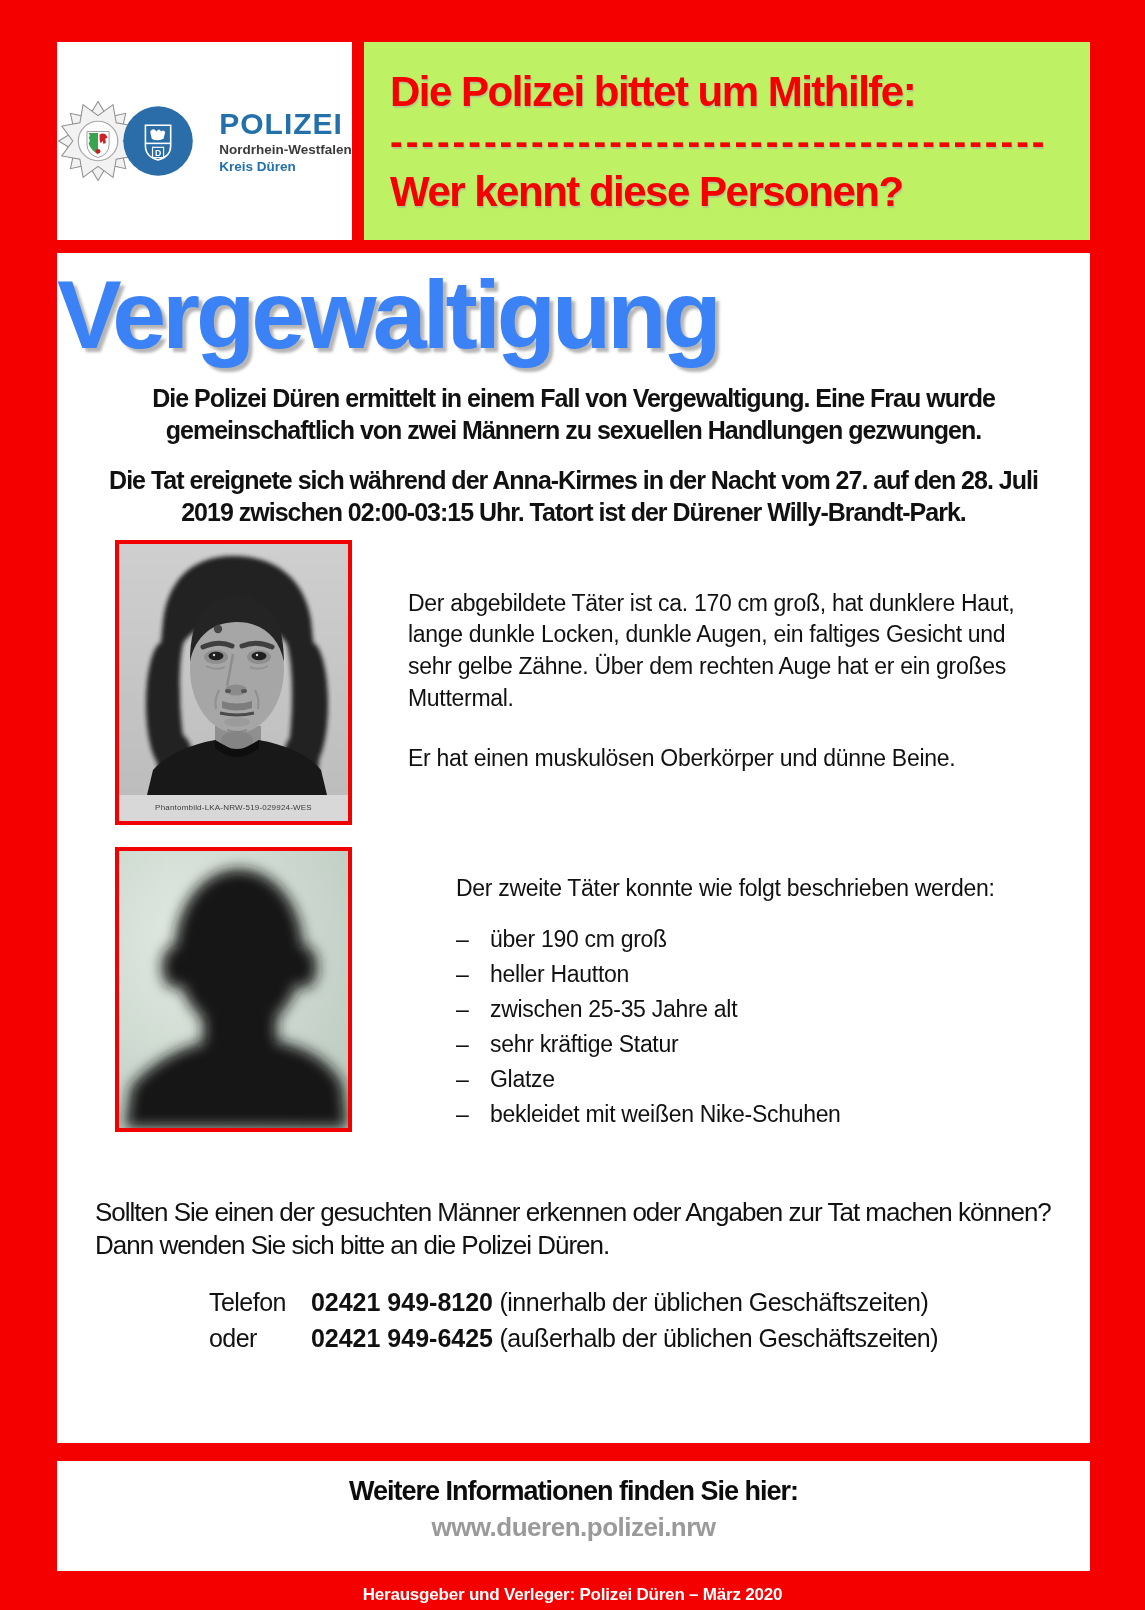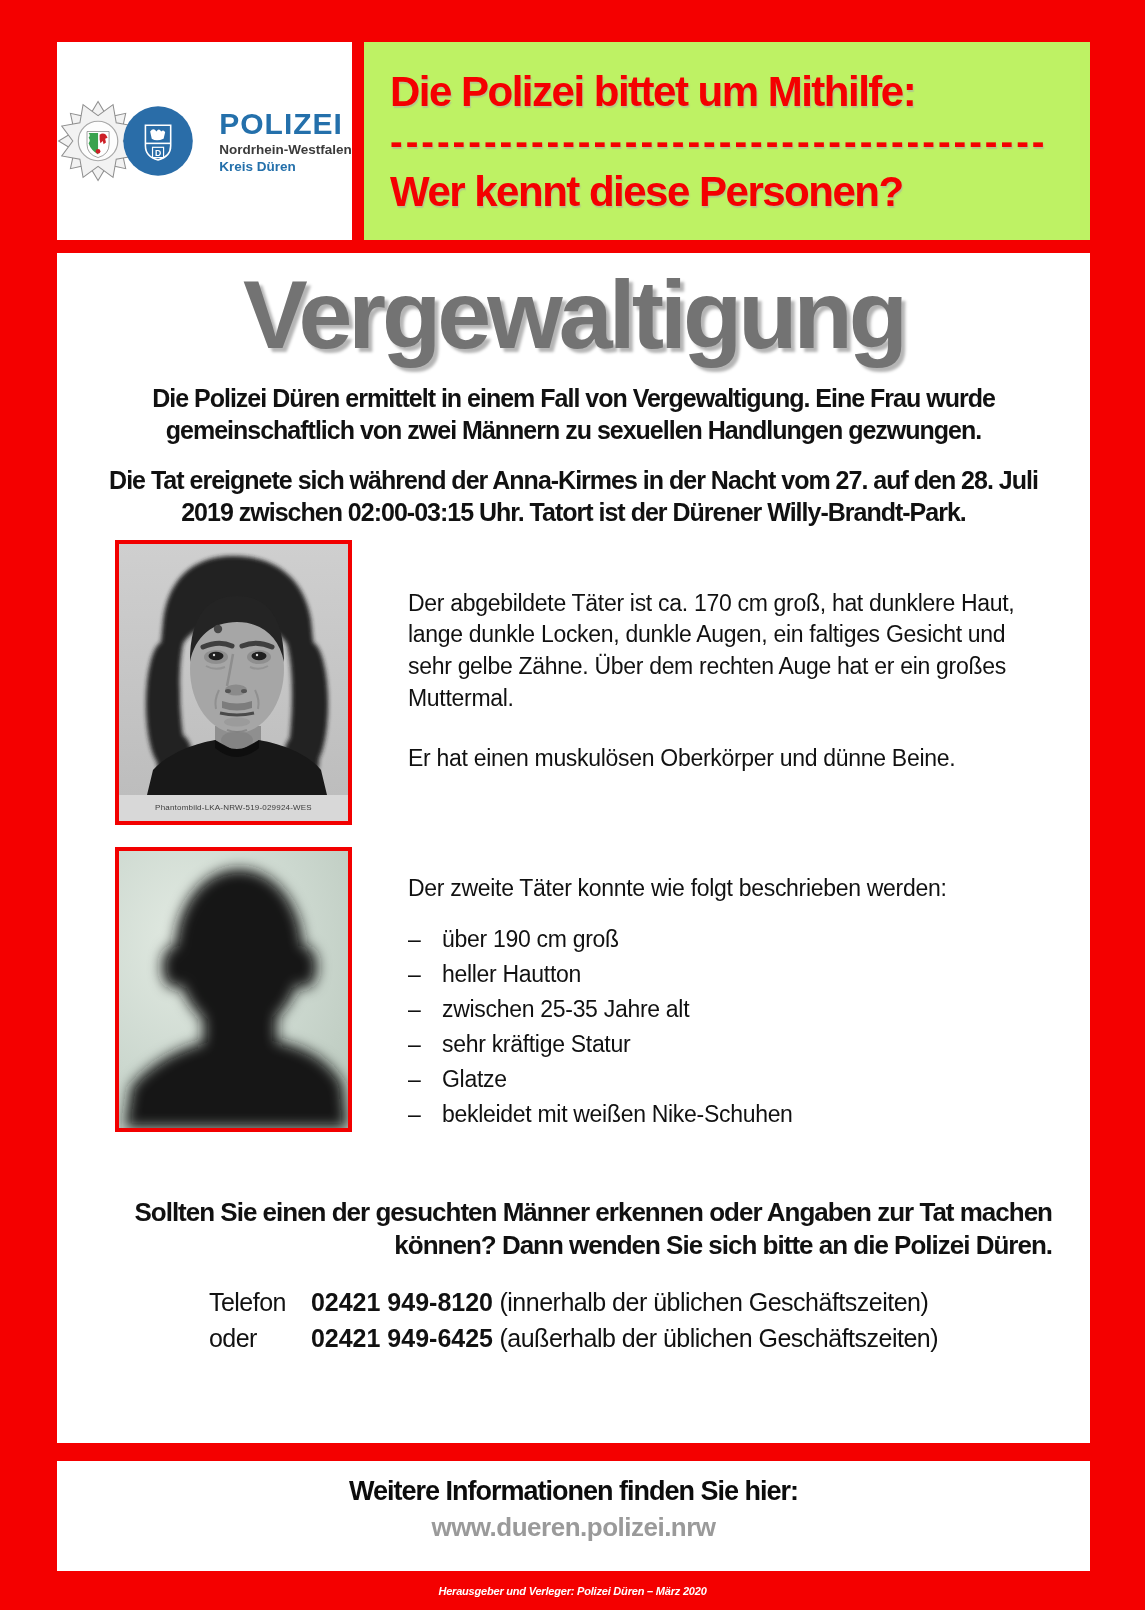--- a/index.html
+++ b/index.html
@@ -27,59 +27,59 @@
     color:#f40000;font-weight:bold;font-size:42px;letter-spacing:-1.5px;
     text-shadow:1px 2px 1px rgba(170,170,170,.55);white-space:nowrap;
   }
   .h-dashes{
     color:#f40000;font-weight:bold;font-size:38px;letter-spacing:3px;
     white-space:nowrap;overflow:hidden;line-height:.9;
     text-shadow:1px 2px 1px rgba(170,170,170,.55);
   }
   .main-box{margin:13px 55px 0 57px;height:1190px;background:#fff;overflow:hidden;box-sizing:border-box;}
   .title{
-    margin:10px 0 0;text-align:center;font-size:97px;font-weight:bold;
-    letter-spacing:-4px;line-height:1.08;color:#737373;
+    margin:10px 0 0;font-size:97px;font-weight:bold;
+    letter-spacing:-4px;line-height:1.08;color:#3b82f6;
     text-shadow:4px 4px 3px #b5b5b5;
   }
   .intro{margin:14px 46px 0;font-weight:bold;font-size:25px;letter-spacing:-1px;
     text-align:center;line-height:1.28;}
   .intro.second{margin-top:18px;}
   .row{display:flex;align-items:flex-start;}
   .row-1{margin-top:12px;}
-  .row-2{margin-top:22px;}
+  .row-2{margin-top:22px;gap:48px;}
   .photo{
     margin-left:58px;width:237px;flex:none;border:4px solid #f20000;
     box-sizing:border-box;background:#e5e5e5;font-size:0;
   }
   .photo svg{display:block;}
   .photo-caption{
     height:26px;line-height:26px;background:#d8d8d8;color:#3c3c3c;
     font-size:8px;text-align:center;letter-spacing:.2px;
   }
   .desc{margin-left:56px;width:625px;font-size:23px;letter-spacing:-.3px;line-height:1.38;}
   .desc-1{padding-top:48px;}
   .desc-2{padding-top:26px;}
   .desc p{margin:0;}
   .desc p + p{margin-top:28px;}
   .traits{list-style:none;margin:20px 0 0;padding:0;}
   .traits li{display:flex;gap:20px;line-height:30px;margin-top:5px;}
   .traits .dash{flex:none;width:14px;}
-  .appeal{margin:64px 38px 1px;text-align:right;font-weight:bold;font-size:26px;
+  .appeal{margin:64px 38px 1px;text-align:left;font-weight:normal;font-size:26px;
     letter-spacing:-1px;line-height:1.27;}
   .contact{margin:22px auto 0;width:fit-content;font-size:25px;letter-spacing:-.5px;line-height:1.46;}
   .c-label{display:inline-block;min-width:102px;}
   .c-phone{font-weight:bold;letter-spacing:0;}
   .footer-box{
     margin:18px 55px 0 57px;height:110px;background:#fff;text-align:center;
     padding-top:15px;box-sizing:border-box;
   }
   .f-info{font-weight:bold;font-size:27px;letter-spacing:-1px;color:#0c0c0c;}
   .f-url{margin-top:5px;font-weight:bold;font-size:26px;letter-spacing:-.5px;color:#9a9a9a;}
-  .imprint{margin-top:14px;text-align:center;color:#fff;font-weight:bold;font-size:11px;letter-spacing:-.2px;font-style:italic;}
+  .imprint{margin-top:14px;text-align:center;color:#fff;font-weight:bold;font-size:17px;letter-spacing:-.2px;}
 </style>
 </head>
 <body>
 
 <div class="top-row">
   <div class="logo-box">
     <svg width="150" height="112" viewBox="0 0 190 112">
       <polygon points="102,56 82,68 87,91 64,86 52,106 40,86 17,91 22,68 2,56 22,44 17,21 40,26 52,6 64,26 87,21 82,44" fill="#f2f2f2" stroke="#8f8f8f" stroke-width="1.3"></polygon>
       <polygon points="98,75 75,79 71,102 52,88 33,102 29,79 6,75 20,56 6,37 29,33 33,10 52,24 71,10 75,33 98,37 84,56" fill="#f2f2f2" stroke="#8f8f8f" stroke-width="1.3"></polygon>
       <circle cx="52" cy="56" r="25" fill="#fdfdfd" stroke="#a8a8a8" stroke-width="1.5"></circle>

